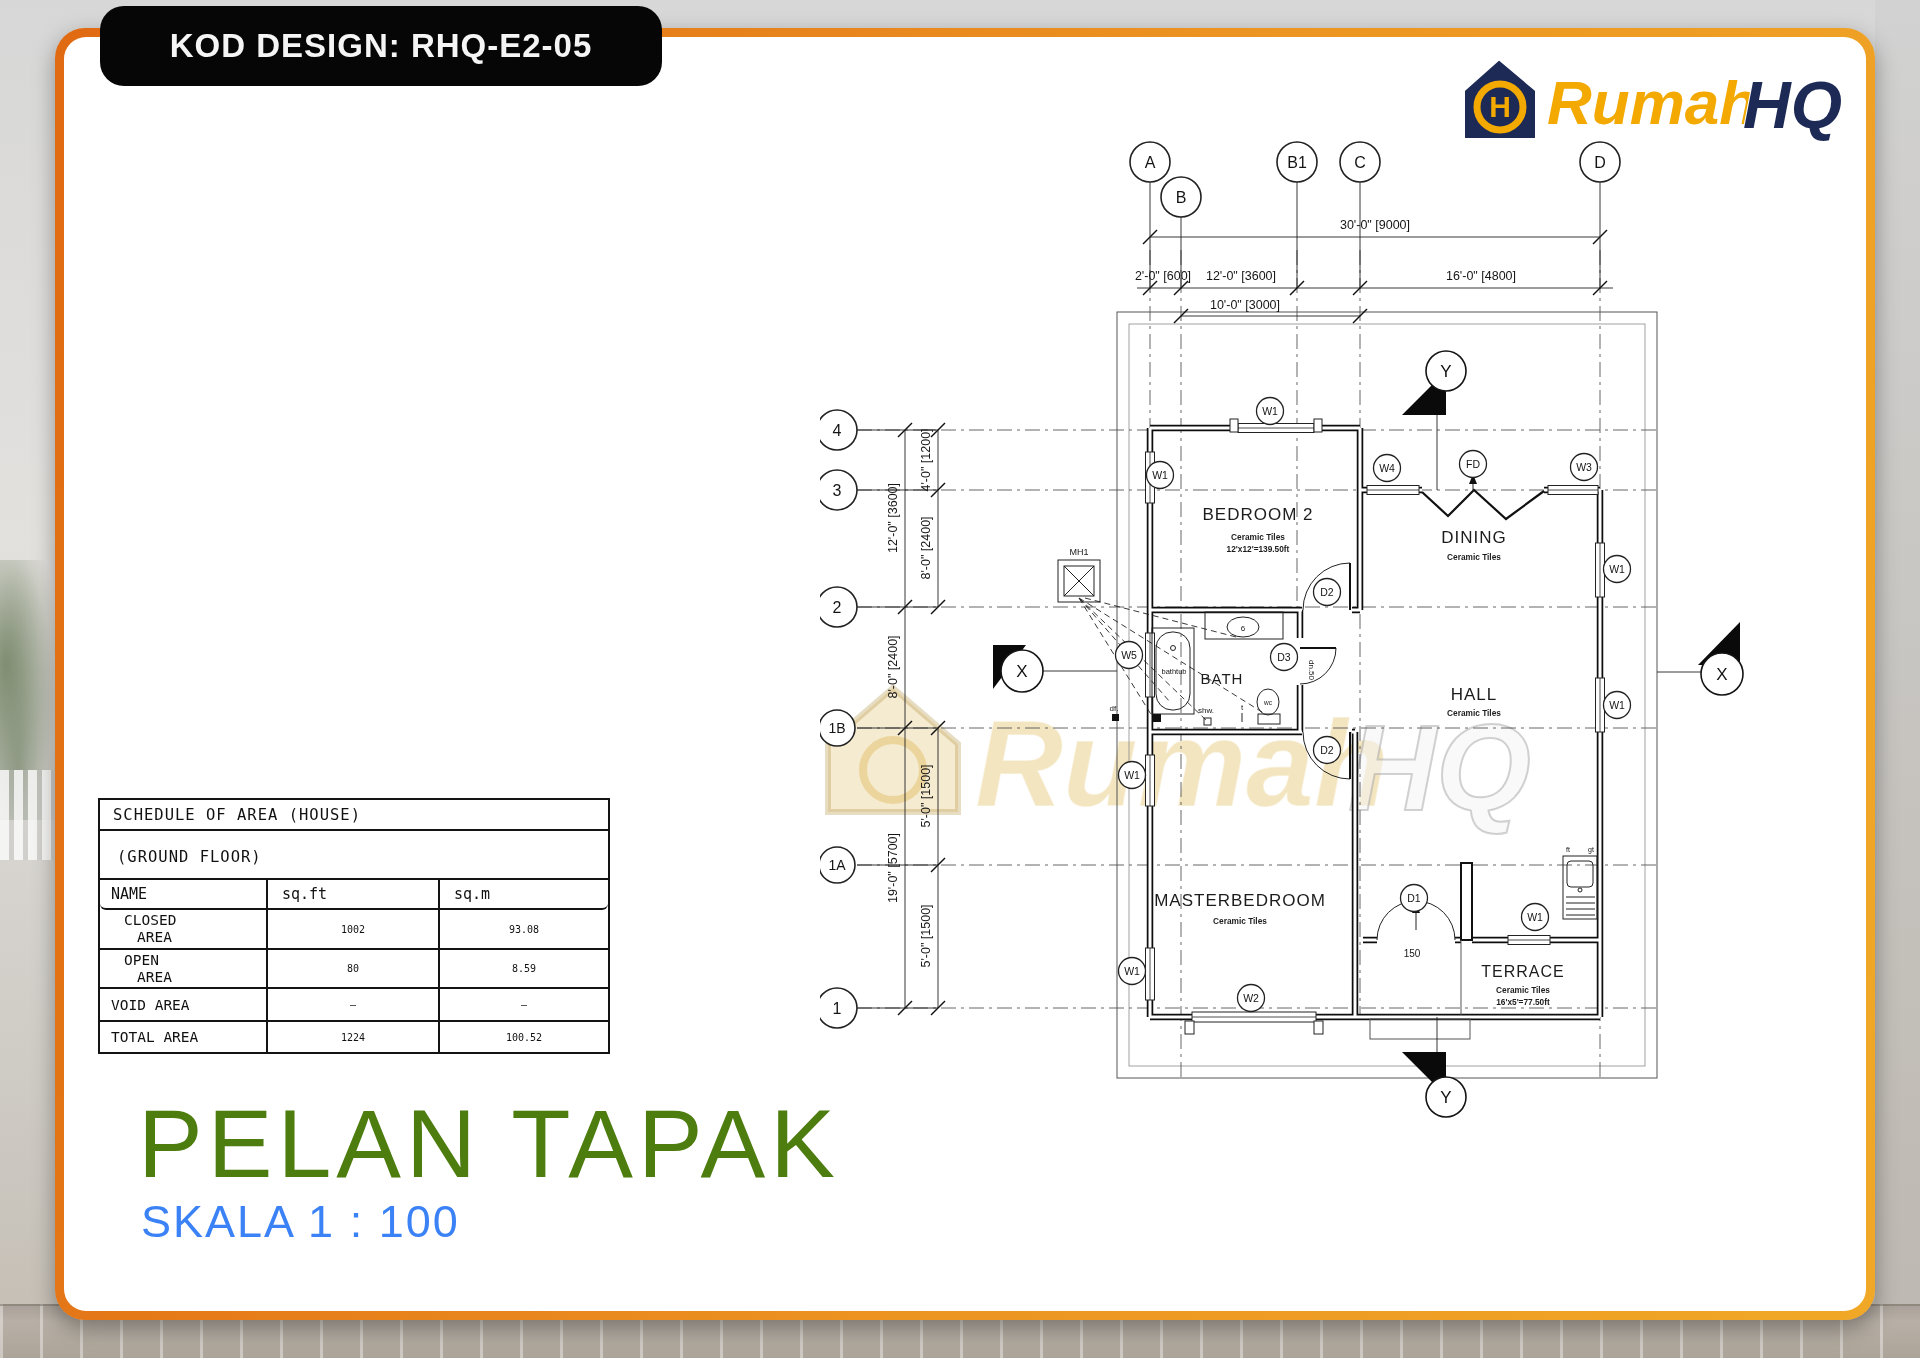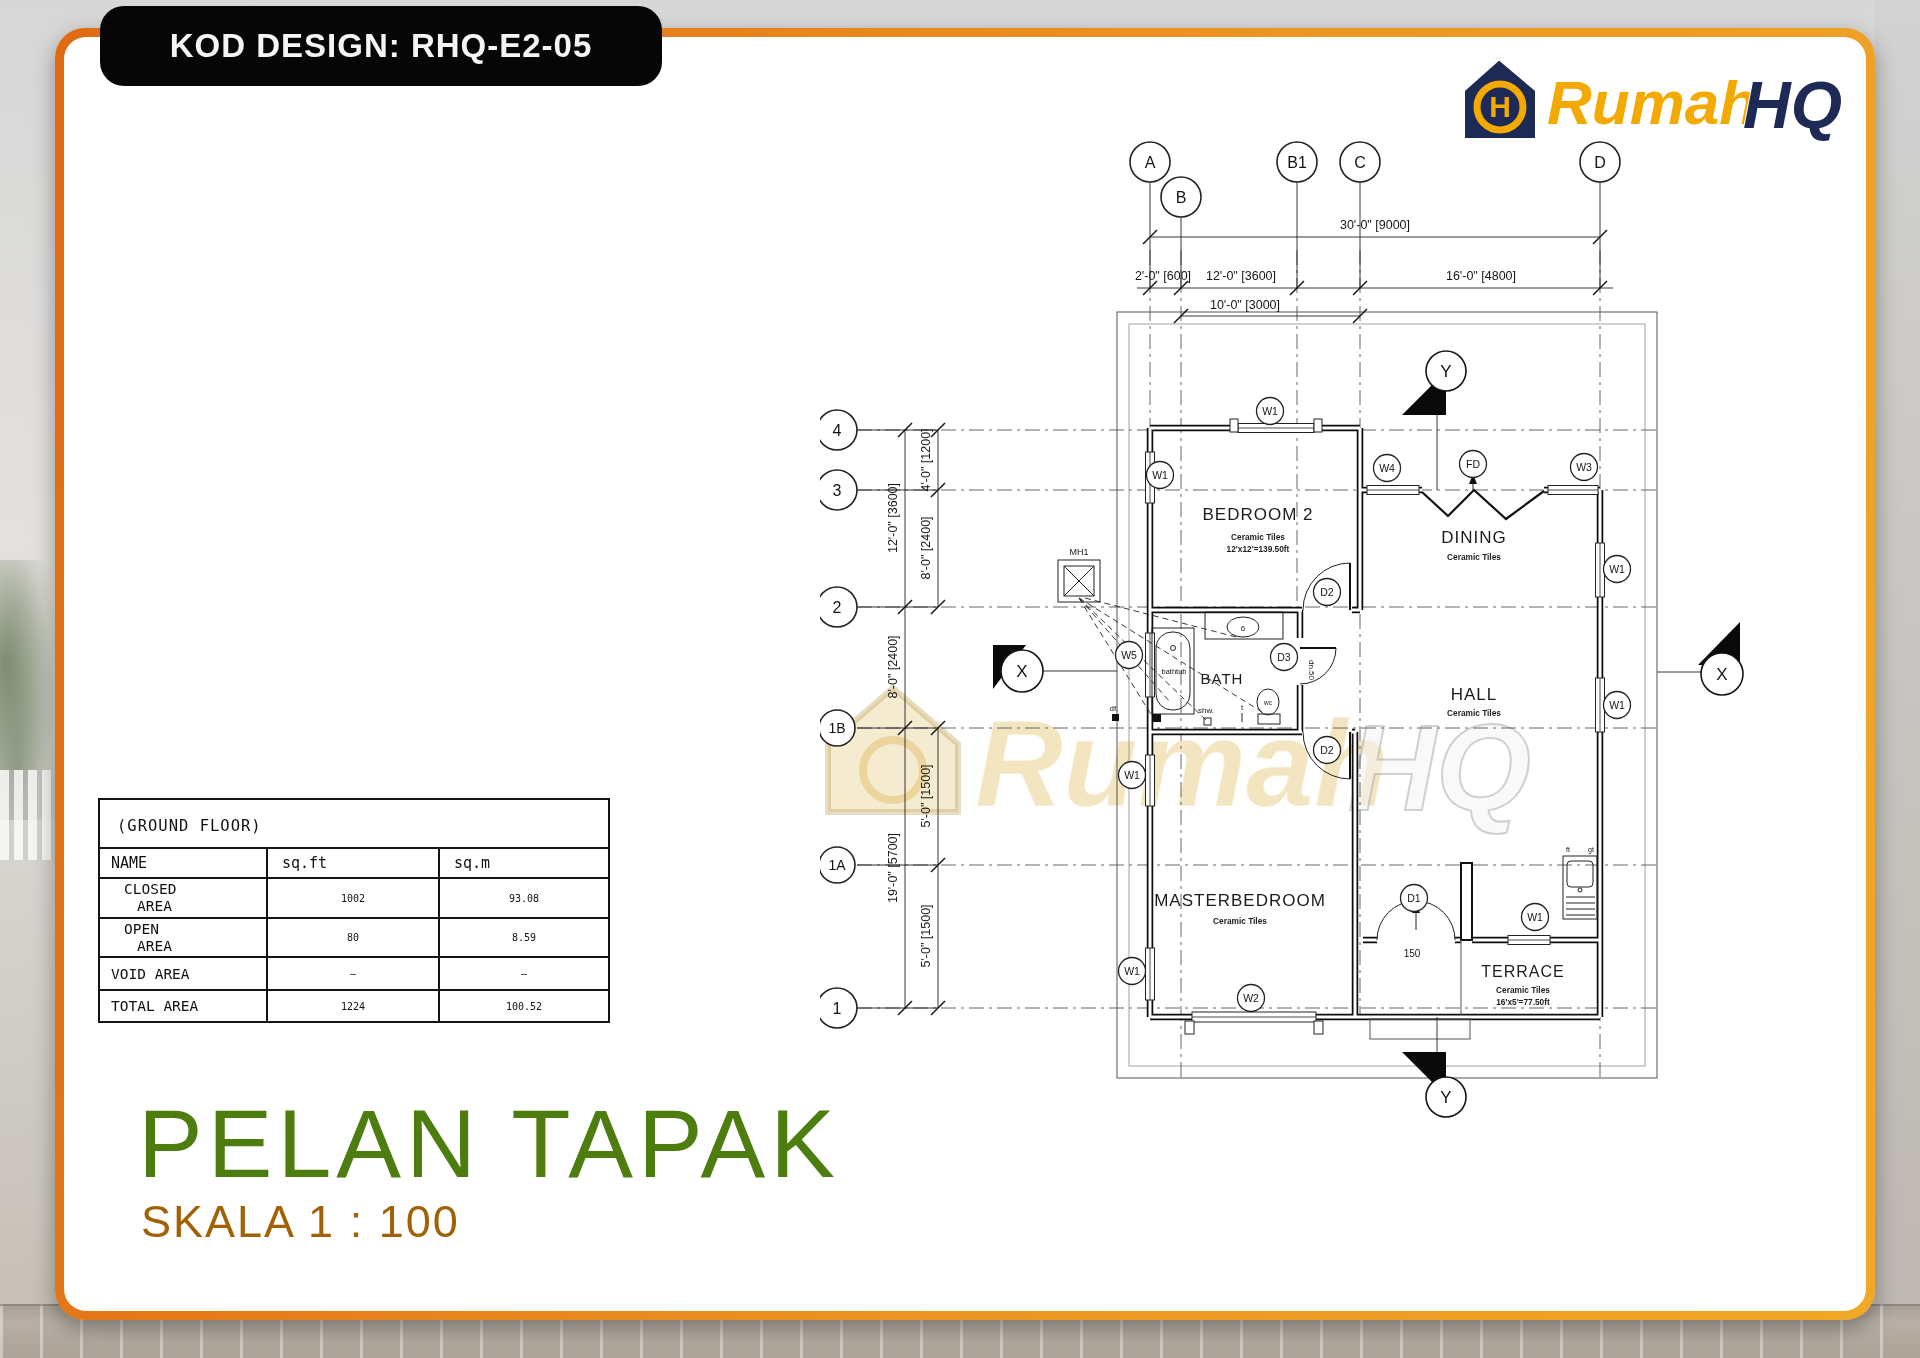--- a/index.html
+++ b/index.html
@@ -43,31 +43,31 @@
     border:2.5px solid #141414;background:rgba(255,255,255,.92);box-sizing:border-box;}
   .sched .rowT{border-bottom:2px solid #141414;height:29px;display:flex;align-items:center;
     padding-left:13px;font-size:15.5px;letter-spacing:1px;}
   .sched .rowS{border-bottom:2.5px solid #141414;height:35px;display:flex;align-items:flex-end;
     padding-left:17px;padding-bottom:12px;font-size:15.5px;letter-spacing:1px;}
   .sched .grid-row{display:flex;border-bottom:2px solid #141414;}
   .sched .grid-row:last-child{border-bottom:none;}
   .sched .c1{width:168px;border-right:2px solid #141414;box-sizing:border-box;padding-left:11px;}
   .sched .c2{width:172px;border-right:2px solid #141414;box-sizing:border-box;text-align:center;}
   .sched .c3{flex:1;text-align:center;}
-  .sched .hd{height:28px;display:flex;}
+  .sched .hd{height:28px;display:flex;border-radius:6px;}
   .sched .hd>div{display:flex;align-items:center;font-size:15px;}
   .sched .hd .c2,.sched .hd .c3{justify-content:flex-start;padding-left:14px;}
   .sched .dr>div{display:flex;flex-direction:column;justify-content:center;font-size:14.5px;}
   .sched .dr .c2,.sched .dr .c3{align-items:center;font-size:10px;}
   .sched .ind{padding-left:13px;line-height:1.15;}
 
   
   .sheet-title{position:absolute;left:138px;top:1088px;z-index:4;color:#4d7c0f;
     font-size:97px;letter-spacing:5px;font-weight:400;}
-  .sheet-scale{position:absolute;left:141px;top:1196px;z-index:4;color:#a16207;
+  .sheet-scale{position:absolute;left:141px;top:1196px;z-index:4;color:#3b82f6;
     font-size:45px;letter-spacing:2px;font-weight:400;}
 
   
   svg.plan{position:absolute;left:820px;top:95px;z-index:3;}
   .thin{stroke:#555;stroke-width:1;fill:none;}
   .thin2{stroke:#8a8a8a;stroke-width:.8;fill:none;}
   .dashdot{stroke:#555;stroke-width:.9;fill:none;stroke-dasharray:15 5 3 5;}
   .dimline{stroke:#222;stroke-width:.9;fill:none;}
   .tick{stroke:#111;stroke-width:1.4;}
   .dimtxt{font-family:"Liberation Sans",sans-serif;font-size:12.5px;fill:#161616;}
@@ -122,20 +122,21 @@
       <path d="M44,6 L82,38 L82,88 L8,88 L8,38 Z" fill="#1e2a56" stroke="#ffffff" stroke-width="4"></path>
       <circle cx="45" cy="55" r="23" fill="none" stroke="#f3a900" stroke-width="7"></circle>
       <text x="45" y="65" text-anchor="middle" font-size="30" font-weight="bold" fill="#f3a900" font-family="Liberation Sans, sans-serif">H</text>
     </g>
     <text x="92" y="72" class="lg-rumah">Rumah</text>
     <text x="288" y="76" class="lg-hq">HQ</text>
   </svg>
 </div>
 
 <div class="sched">
+  <div class="rowT">SCHEDULE OF AREA (HOUSE)</div>
   <div class="rowS">(GROUND FLOOR)</div>
   <div class="grid-row hd">
     <div class="c1">NAME</div>
     <div class="c2">sq.ft</div>
     <div class="c3">sq.m</div>
   </div>
   <div class="grid-row dr" style="height:38px">
     <div class="c1">
         <span class="ind">CLOSED</span>
       <span class="ind" style="padding-left:26px">AREA</span>

